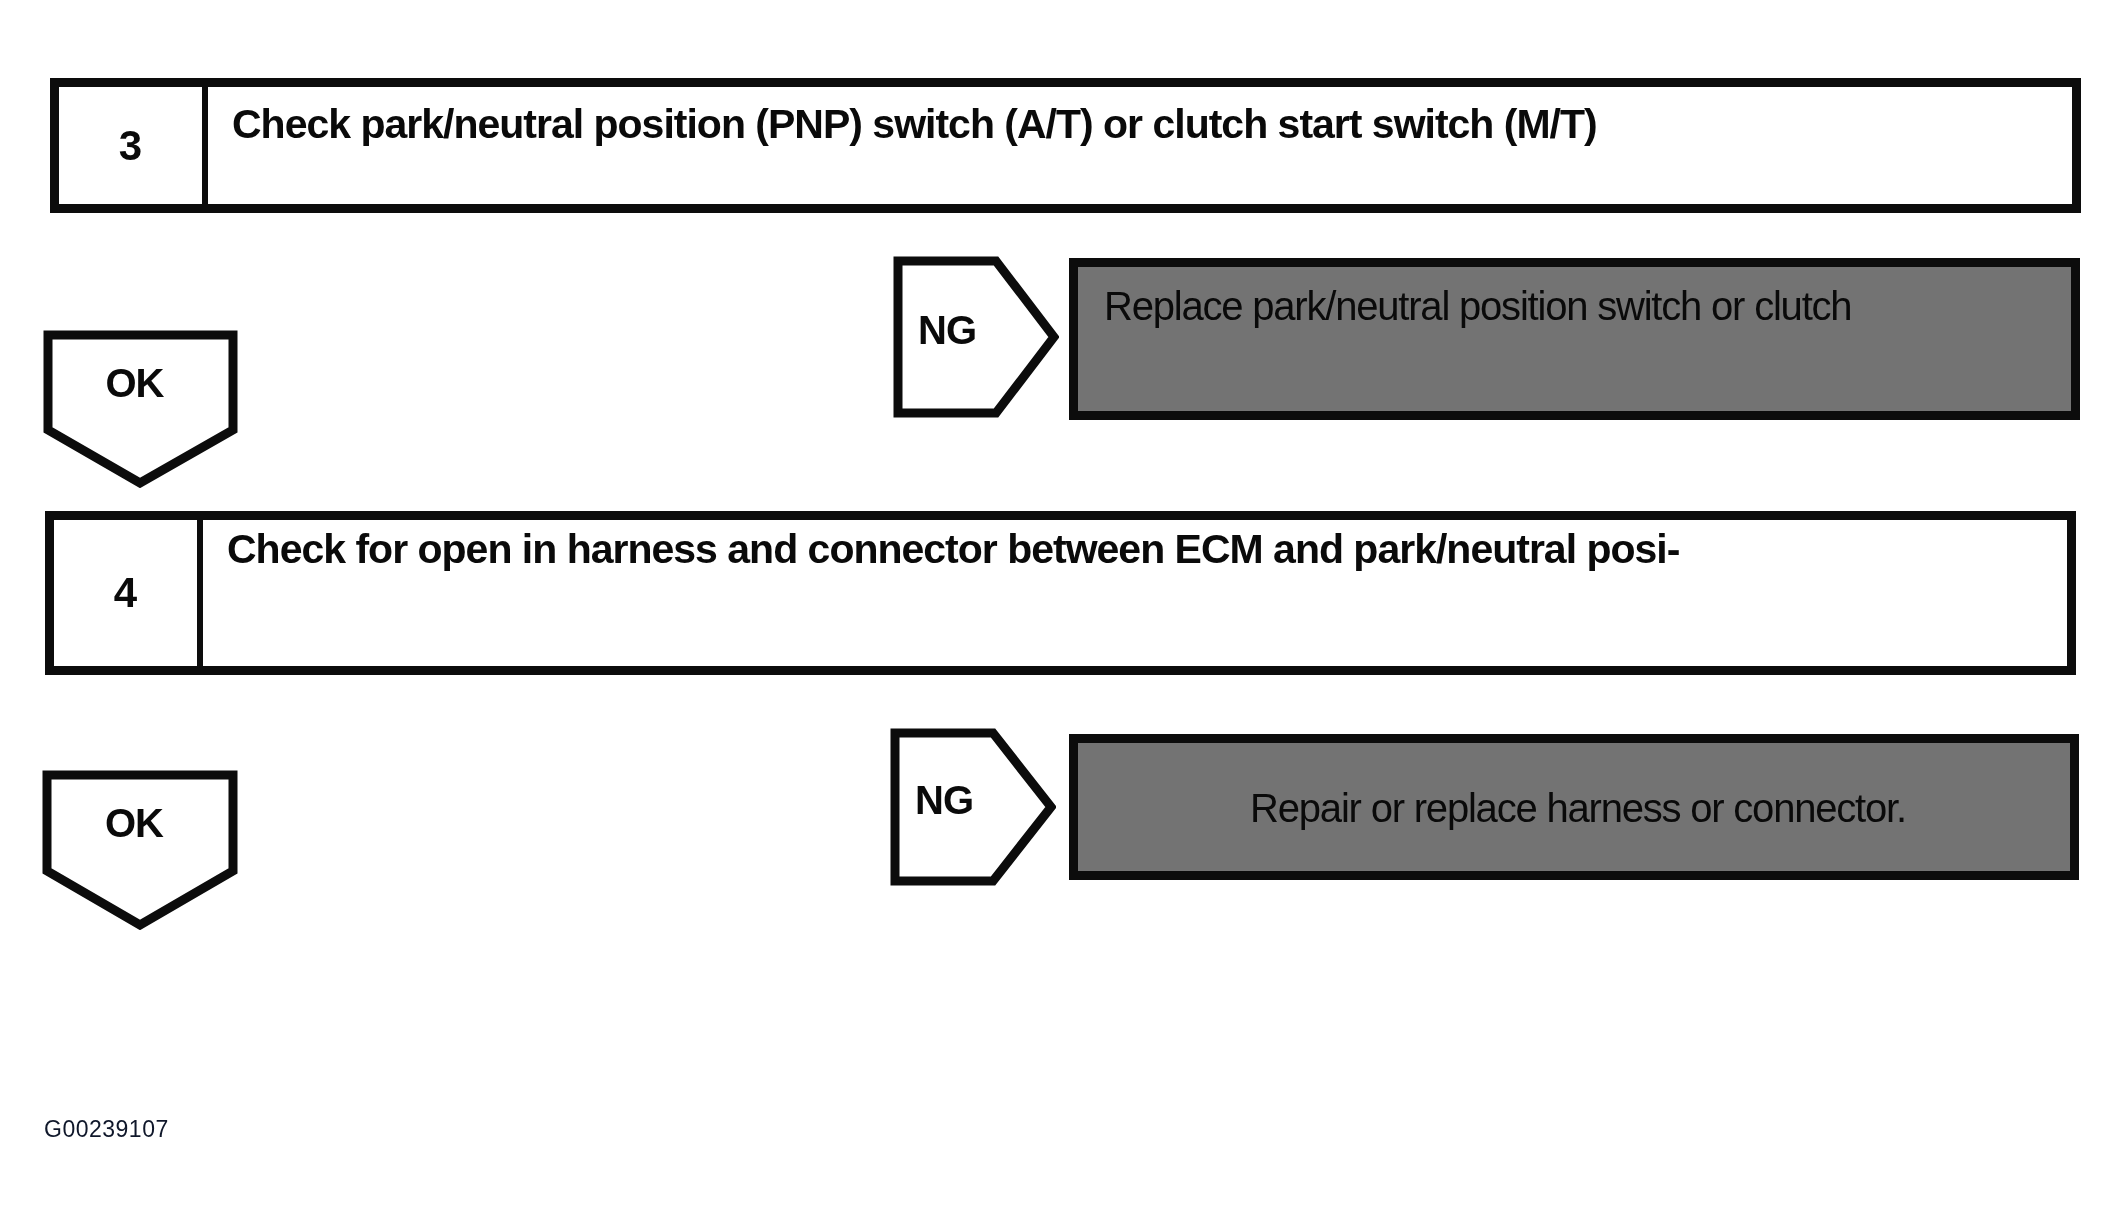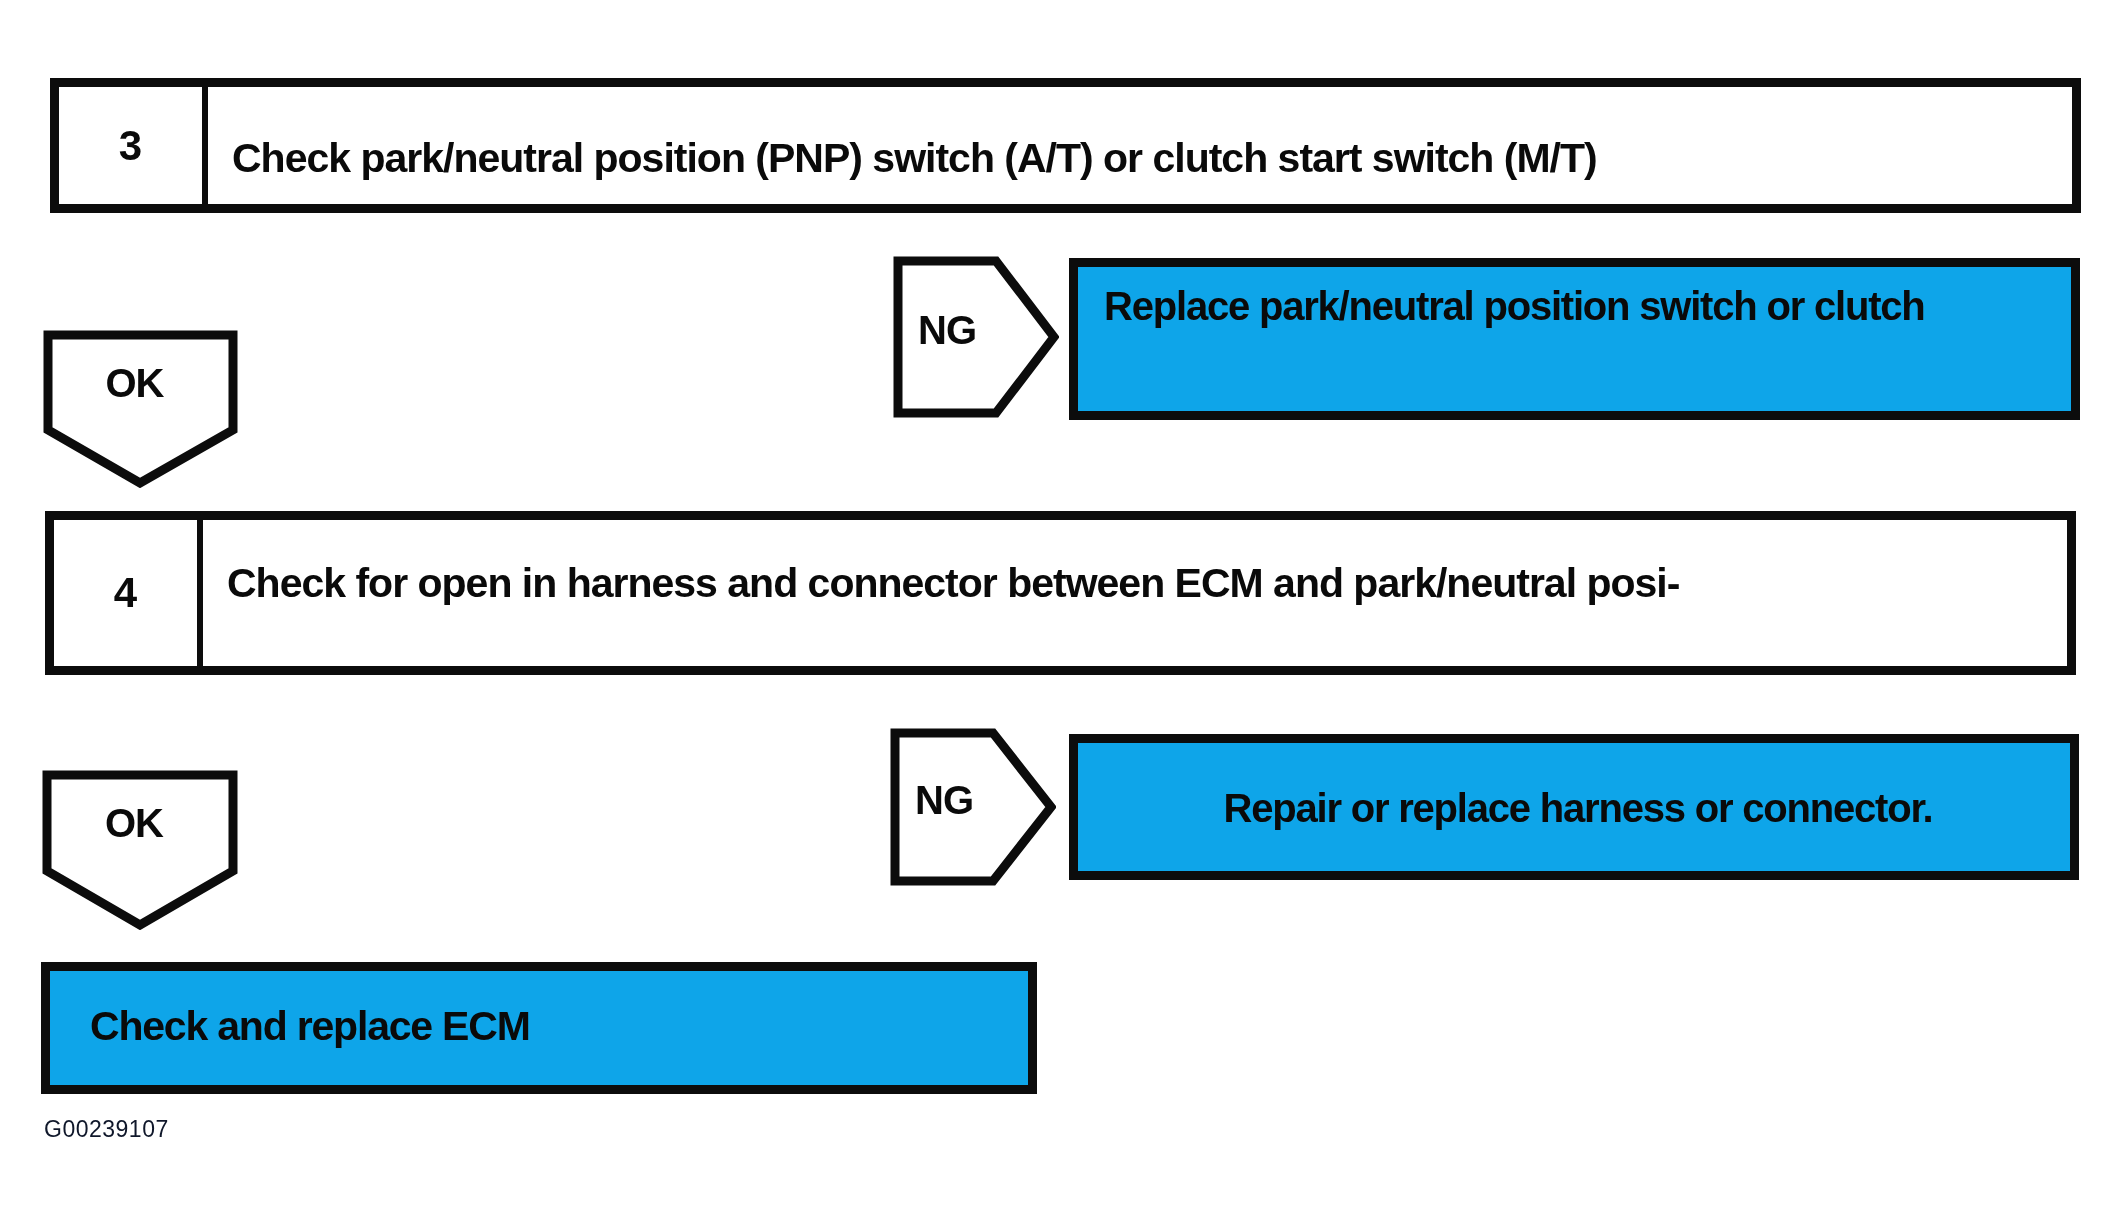--- a/index.html
+++ b/index.html
@@ -33,32 +33,31 @@
     justify-content: center;
     font-size: 42px;
     font-weight: 700;
   }
   .step-text {
     padding: 12px 18px 0 24px;
     font-size: 41px;
     font-weight: 700;
     letter-spacing: -1px;
     line-height: 1.25;
-    margin-top: 34px;
   }
   .step-text div { white-space: nowrap; }
 
   
   .plain-box {
     position: absolute;
     border: 9px solid #0c0c0c;
-    background: #0ea5e9;
+    background: #737373;
     box-sizing: border-box;
     font-size: 40px;
-    font-weight: 700;
+    font-weight: 400;
     letter-spacing: -1.2px;
     line-height: 1.25;
   }
   .plain-box div { white-space: nowrap; }
 
   
   .pent {
     position: absolute;
   }
   .pent svg {
@@ -135,19 +134,16 @@
     <div>Repair or replace harness or connector.</div>
   </div>
 
   <div class="pent ok" style="left:42px; top:770px; width:196px; height:160px;">
     <svg width="196" height="160" viewBox="0 0 196 160">
       <polygon points="5,5 191,5 191,101 98,155 5,101" fill="#ffffff" stroke="#0c0c0c" stroke-width="9" stroke-linejoin="miter"></polygon>
     </svg>
     <div class="lbl">OK</div>
   </div>
 
-  <div class="plain-box" style="left:41px; top:962px; width:996px; height:132px; padding:30px 18px 0 40px; font-size:41px;">
-    <div>Check and replace ECM</div>
-  </div>
 
   <div class="fig-code" style="left:44px; top:1116px;">G00239107</div>
 
 </div>
 
 </body></html>

